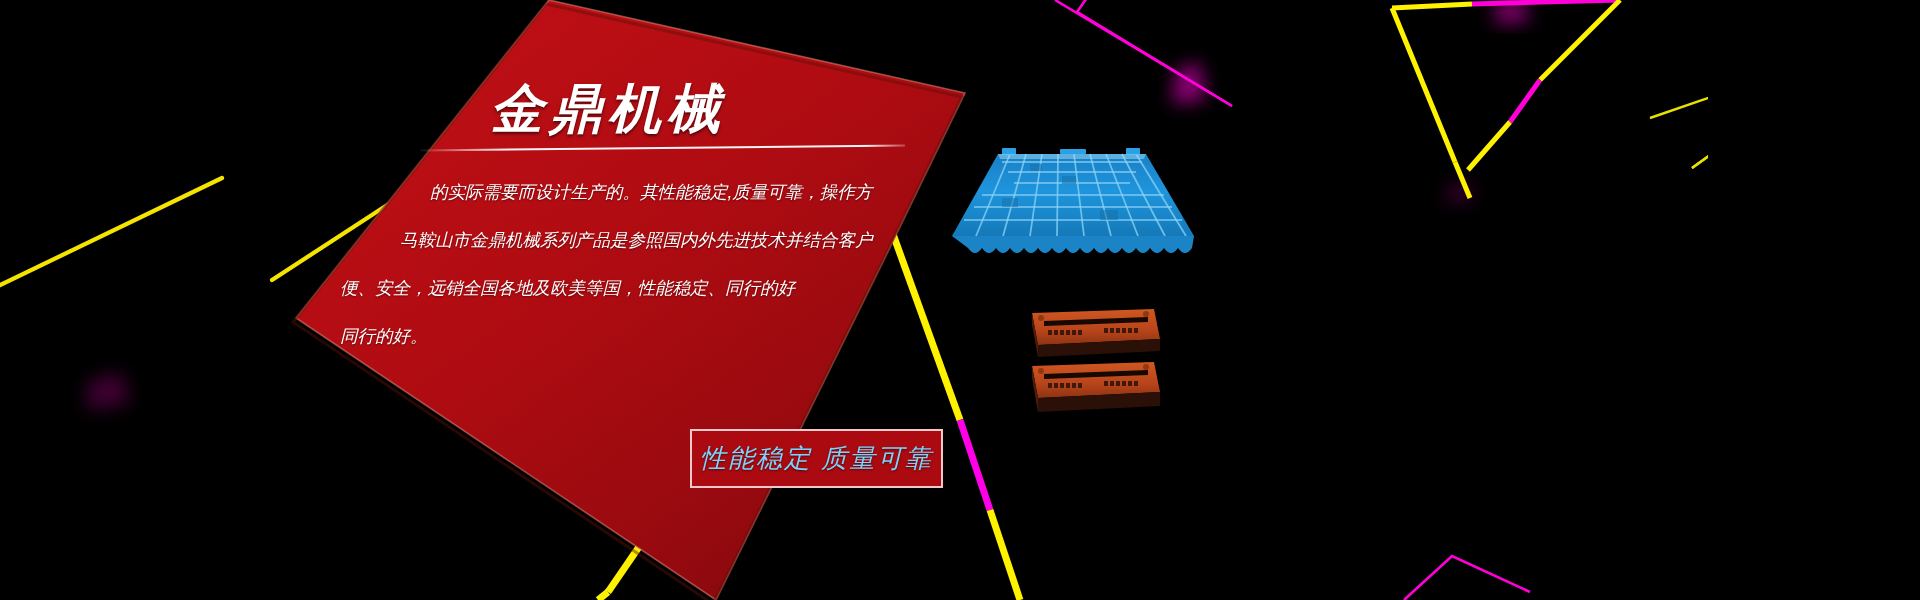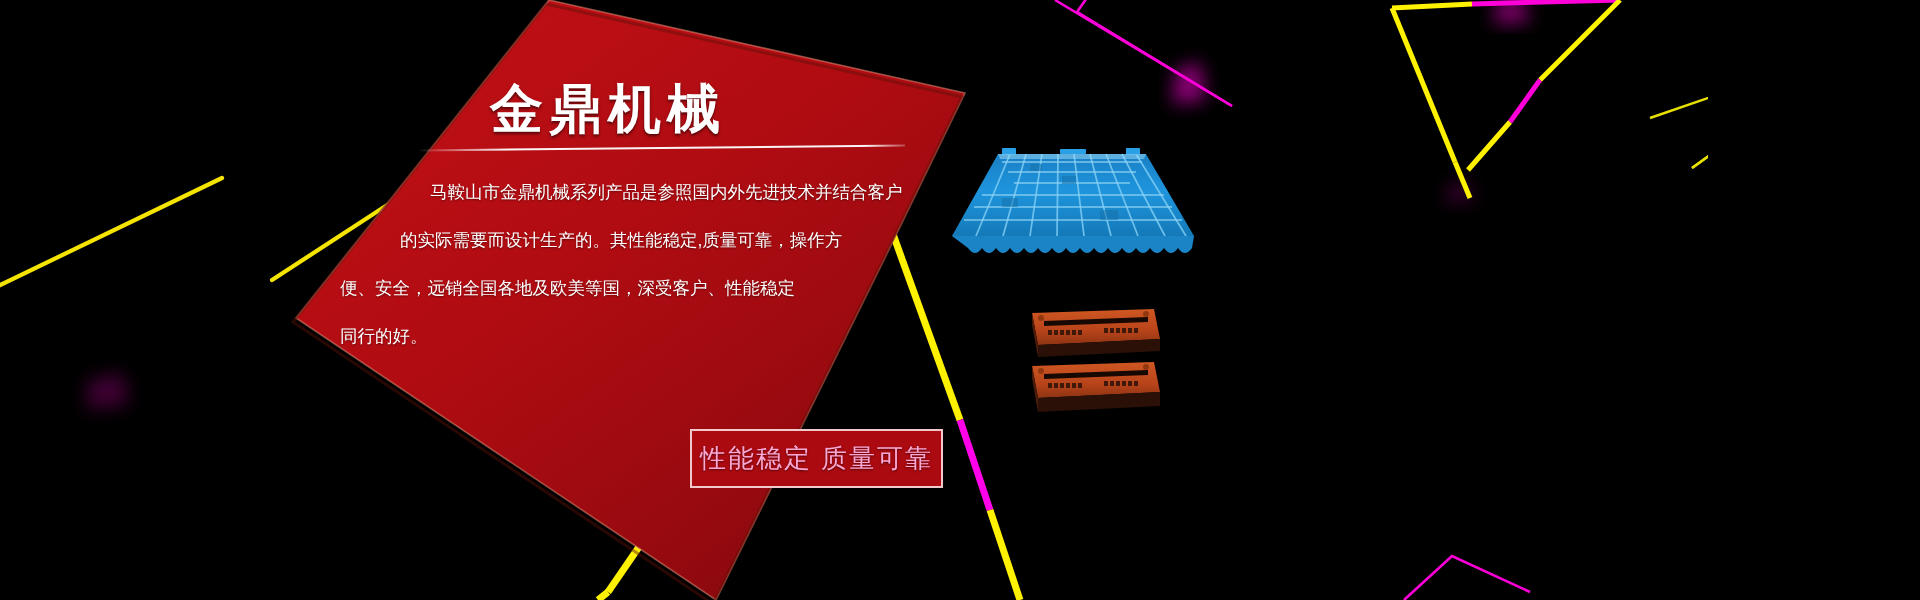--- a/index.html
+++ b/index.html
@@ -2,20 +2,21 @@
 <html><head>
 <meta charset="utf-8">
 <style>
   html,body{margin:0;padding:0;background:#000;}
   #stage{
     position:relative;
     width:1708px;height:600px;
     background:#000000;
     overflow:hidden;
     font-family:"Liberation Sans","DejaVu Sans",sans-serif;
+    font-style:italic;
   }
 
   
   #decor{position:absolute;inset:0;width:1920px;height:600px;}
 
   
   .panel-wrap{
     position:absolute;left:0;top:0;width:1920px;height:600px;
     pointer-events:none;
   }
@@ -70,21 +71,21 @@
   .slogan-badge{
     position:absolute;
     left:690px;top:429px;
     width:253px;height:59px;
     background:#aa0a10;
     border:2px solid #f1c9cc;
     box-sizing:border-box;
     display:flex;align-items:center;justify-content:center;
   }
   .slogan-badge span{
-    color:#f9a8d4;
+    color:#7dd3fc;
     font-size:26px;
     letter-spacing:2px;
     white-space:nowrap;
     text-shadow:0 1px 2px rgba(0,0,0,.5);
   }
 
   
   .product{position:absolute;}
   #product-plate{left:940px;top:136px;width:260px;height:130px;}
   #product-bed-1{left:1024px;top:305px;width:140px;height:55px;}
@@ -194,23 +195,23 @@
   </div>
 
   <div class="panel-content">
 
     <div class="brand-title">金鼎机械</div>
 
     <div class="divider"></div>
 
     <div class="desc">
       <p>
+        <span class="ln">的实际需要而设计生产的。其性能稳定,质量可靠，操作方</span>
         <span class="ln">马鞍山市金鼎机械系列产品是参照国内外先进技术并结合客户</span>
-        <span class="ln">的实际需要而设计生产的。其性能稳定,质量可靠，操作方</span>
-        <span class="ln">便、安全，远销全国各地及欧美等国，深受客户、性能稳定</span>
+        <span class="ln">便、安全，远销全国各地及欧美等国，性能稳定、同行的好</span>
         <span class="ln">同行的好。</span>
       </p>
     </div>
   </div>
 
   <div class="slogan-badge">
     <span>性能稳定  质量可靠</span>
   </div>
 
   <svg class="product" id="product-plate" viewBox="0 0 260 130">

